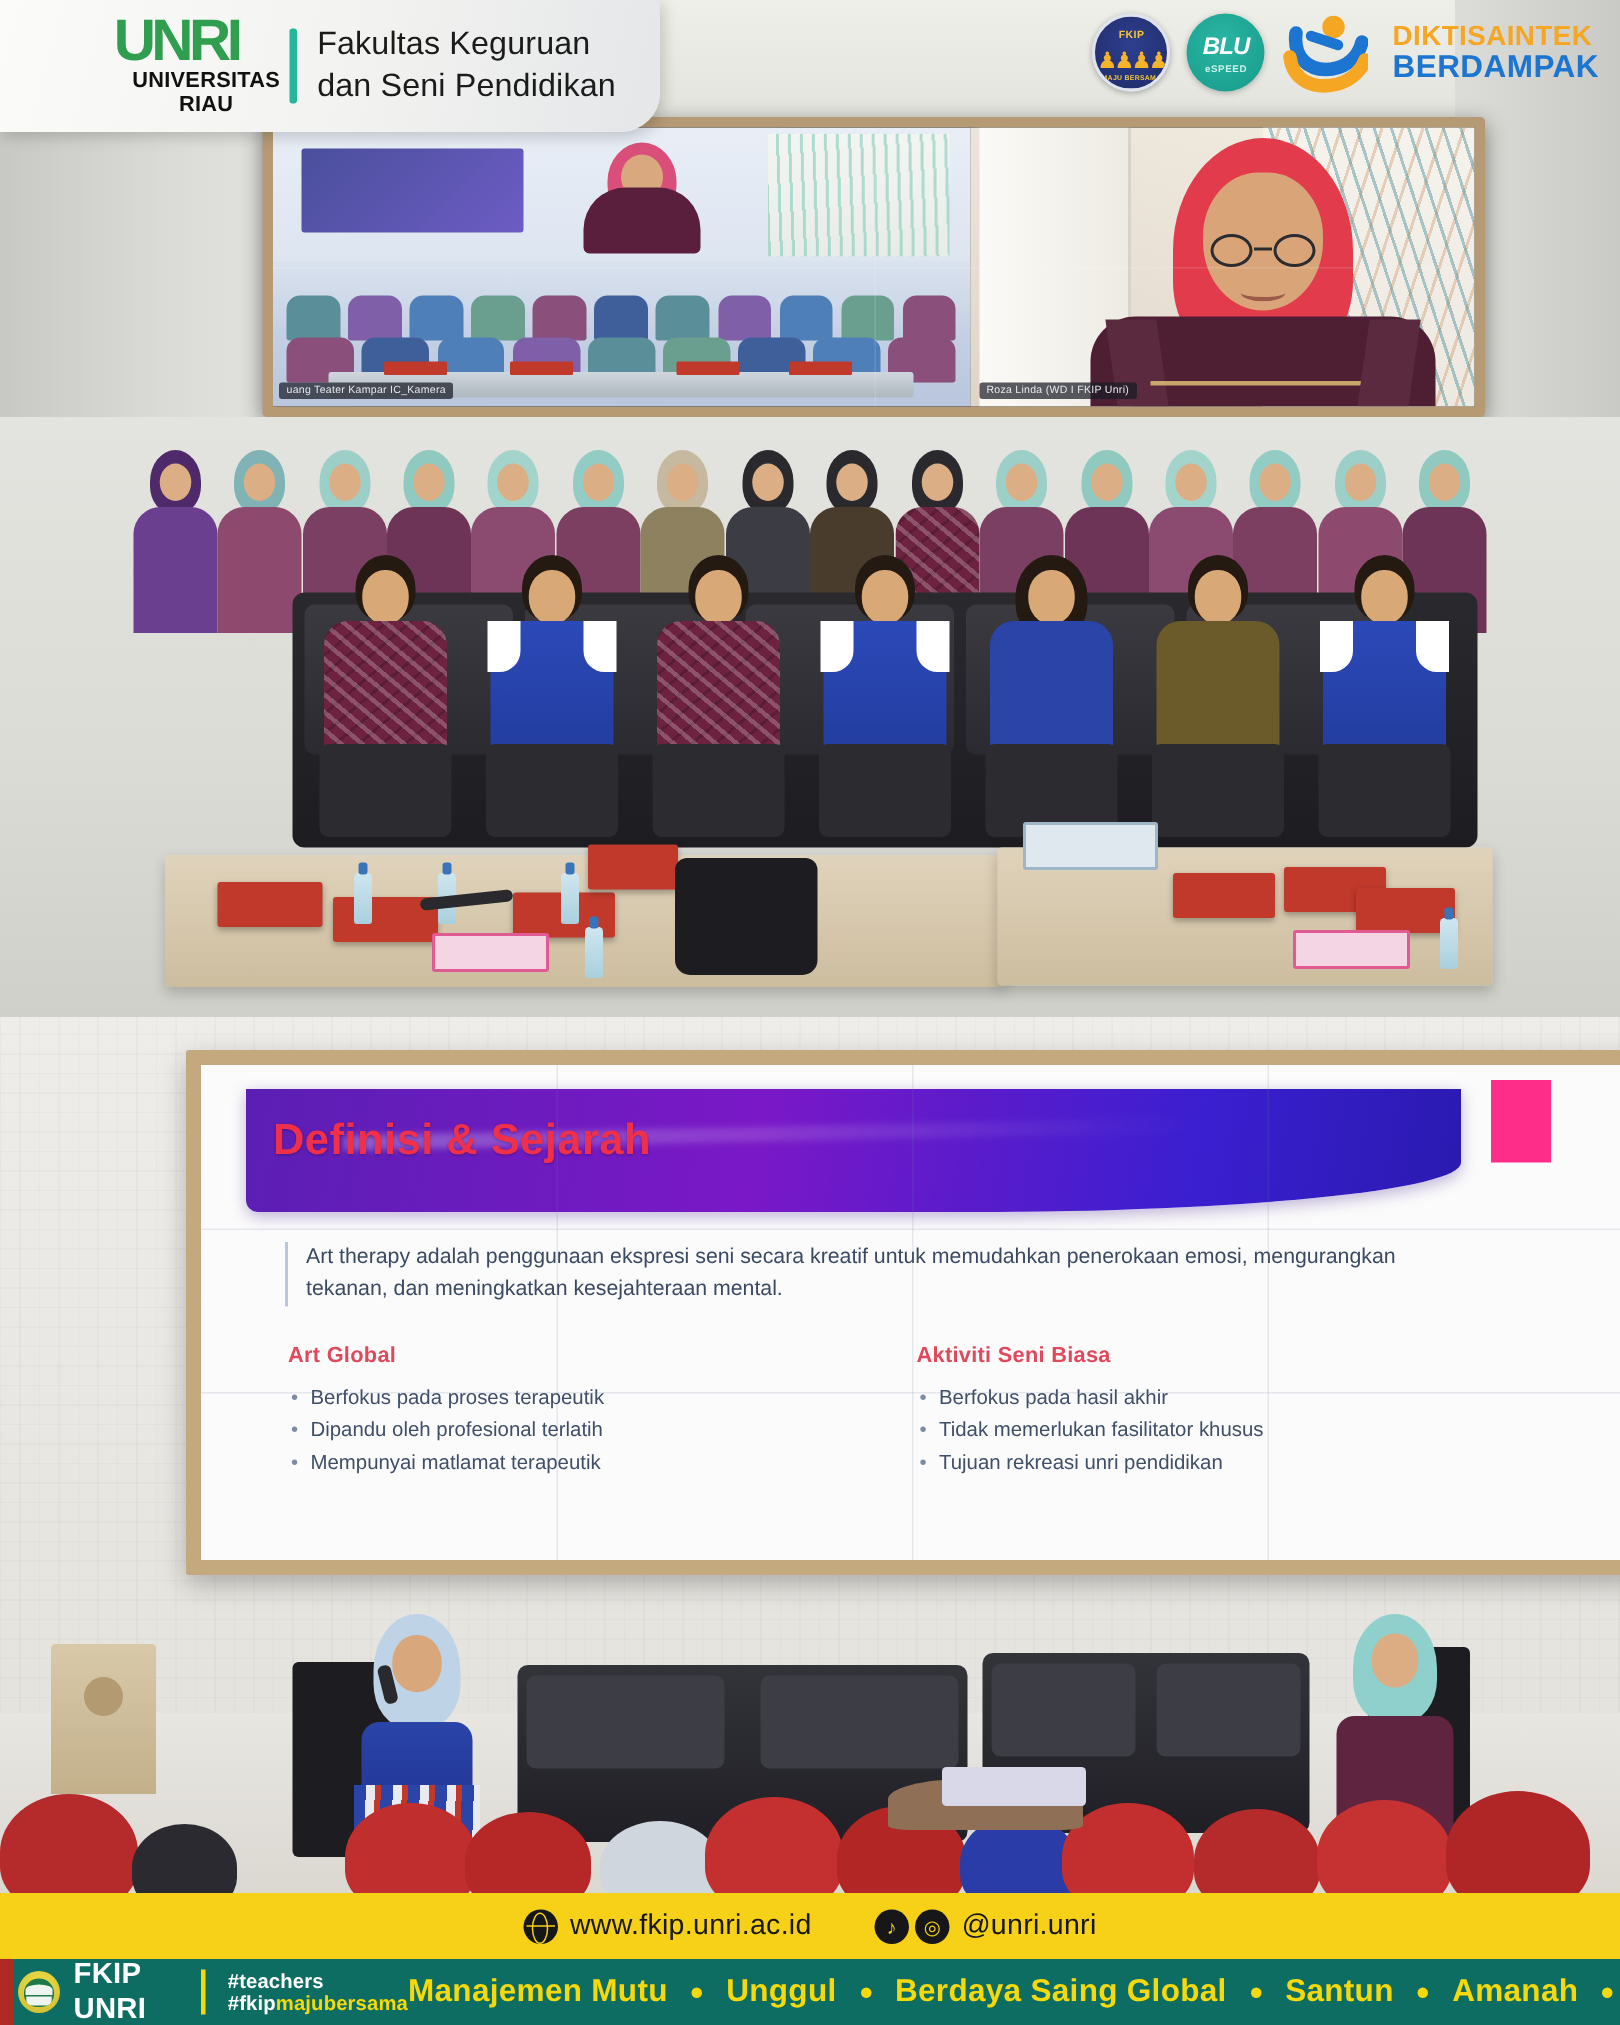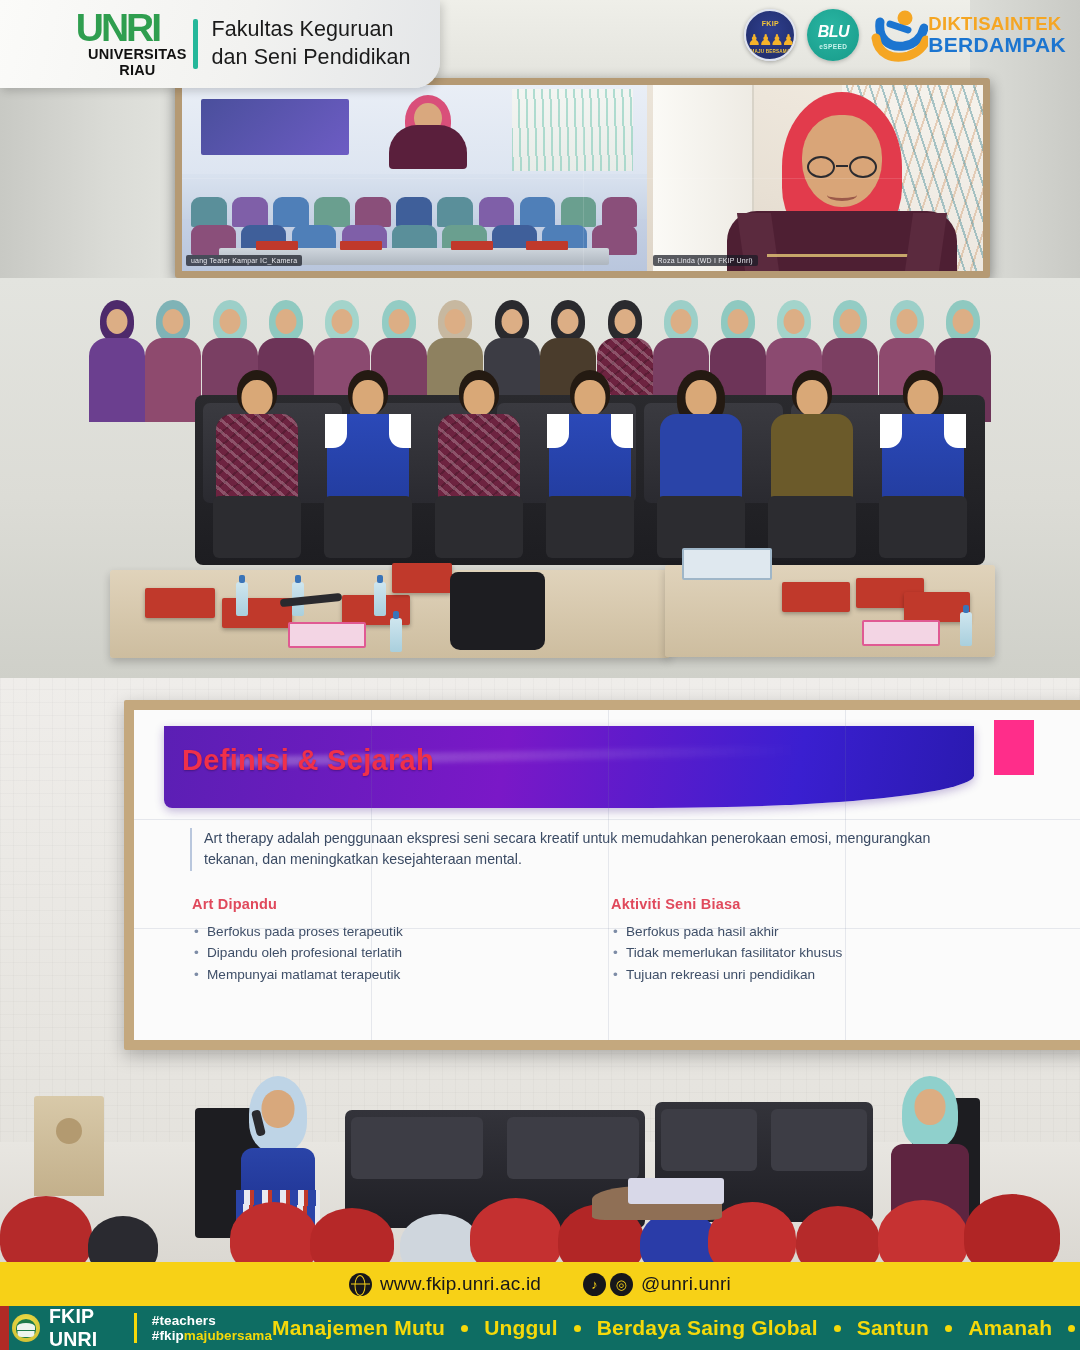--- a/index.html
+++ b/index.html
@@ -218,21 +218,21 @@
     font-size:4.6px; font-weight:bold; color:#f5c63a; letter-spacing:.2px; }
   .logo-blu {
     width:52px; height:52px; border-radius:50%;
     background:radial-gradient(circle at 45% 38%,#2ab6a3,#179a89);
     position:relative; box-shadow:0 1px 4px rgba(0,0,0,.25);
   }
   .logo-blu .t { position:absolute; left:0; right:0; top:14px; text-align:center;
     font-size:16px; font-weight:bold; color:#fff; letter-spacing:-.6px; font-style:italic; }
   .logo-blu .s { position:absolute; left:0; right:0; bottom:11px; text-align:center;
     font-size:6.5px; font-weight:bold; color:#c9f3ec; letter-spacing:.4px; }
-  .logo-dikti { display:flex; align-items:center; gap:0; }
+  .logo-dikti { display:flex; align-items:center; gap:16px; }
   .dikti-mark { width:58px; height:54px; position:relative; }
   .dikti-txt { line-height:1.02; }
   .dikti-txt .l1 { font-size:18.5px; font-weight:bold; color:#f5a623; letter-spacing:.3px; }
   .dikti-txt .l2 { font-size:21px; font-weight:bold; color:#1c75d0; letter-spacing:.3px; }
 
   
   .photo-bot {
     position:absolute; left:0; top:678px; width:1080px; height:584px;
     overflow:hidden; background:linear-gradient(#eceae6,#e0ded8);
   }
@@ -656,21 +656,21 @@
     <div class="hall-floor"></div>
 
     <div class="slide-frame">
       <div class="slide">
         <div class="slide-title-bar"></div>
         <div class="pink-tab"></div>
         <div class="slide-title">Definisi &amp; Sejarah</div>
         <div class="slide-para">Art therapy adalah penggunaan ekspresi seni secara kreatif untuk memudahkan penerokaan emosi, mengurangkan tekanan, dan meningkatkan kesejahteraan mental.</div>
         <div class="slide-cols">
           <div class="slide-col">
-            <div class="col-head">Art Dipandu</div>
+            <div class="col-head">Art Global</div>
             <ul class="col-list">
               <li>Berfokus pada proses terapeutik</li>
               <li>Dipandu oleh profesional terlatih</li>
               <li>Mempunyai matlamat terapeutik</li>
             </ul>
           </div>
           <div class="slide-col">
             <div class="col-head">Aktiviti Seni Biasa</div>
             <ul class="col-list">
               <li>Berfokus pada hasil akhir</li>

